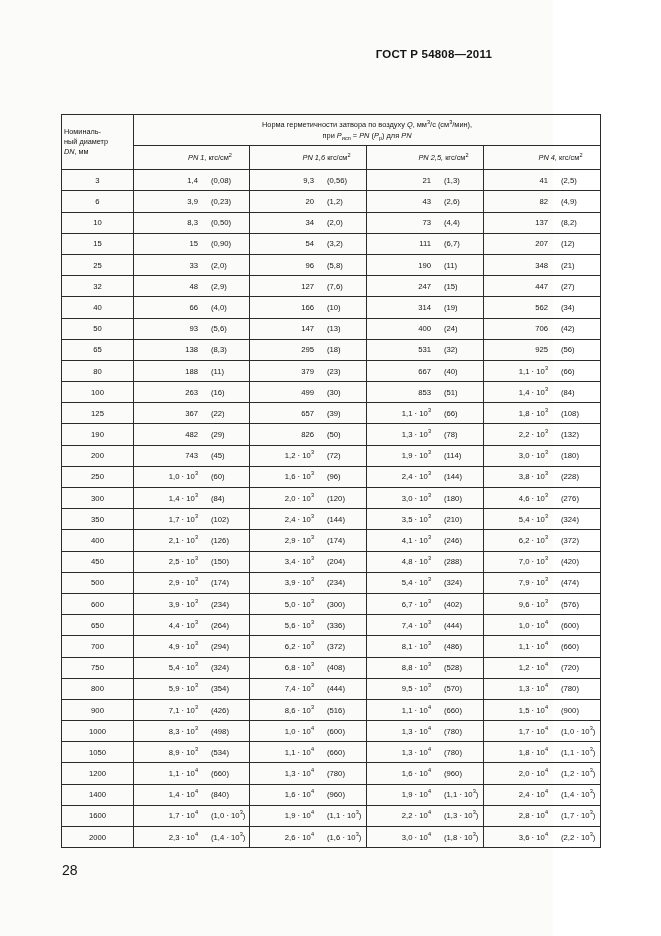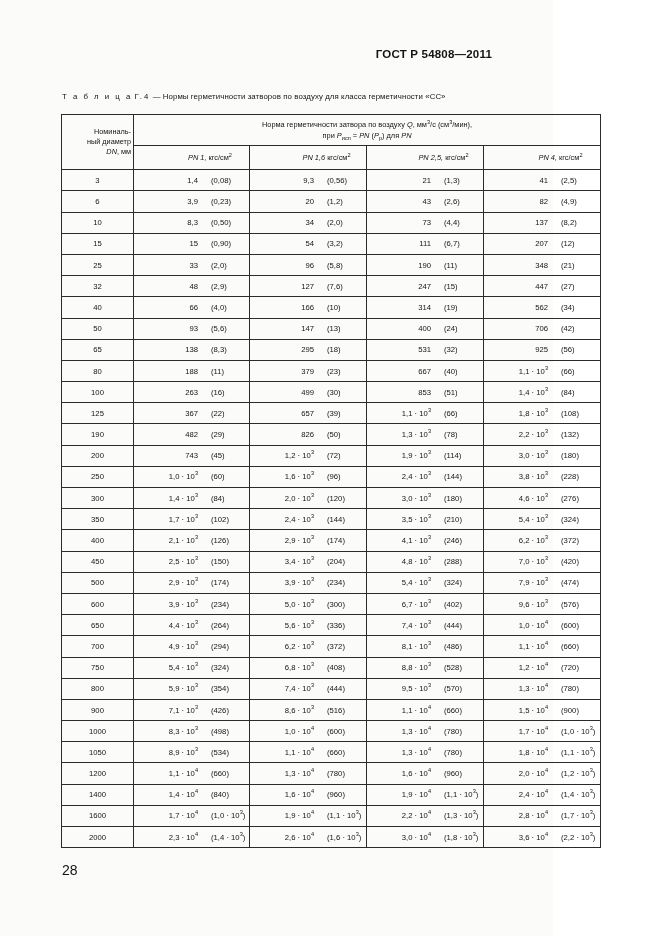--- a/index.html
+++ b/index.html
@@ -52,21 +52,21 @@
     table-layout: fixed;
     font-size: 7.6px;
   }
   table.norms td, table.norms th {
     border: 1px solid #2b2b2b;
     padding: 0;
     font-weight: normal;
     vertical-align: middle;
   }
   .hdr-dn {
-    text-align: right;
+    text-align: left;
     line-height: 1.35;
     font-size: 7.3px;
     padding: 6px 2px !important;
   }
   .hdr-top {
     text-align: center;
     line-height: 1.5;
     font-size: 7.4px;
     padding: 4px 4px !important;
     border-bottom: 1px solid #2b2b2b;
@@ -130,25 +130,20 @@
   }
   .itl { font-style: italic; }
 </style>
 </head>
 <body>
 
 <div class="page">
 
   <div class="doc-header">ГОСТ Р 54808—2011</div>
 
-  <div class="table-caption">
-    <span class="spaced">Т а б л и ц а</span>
-    <span class="spaced">Г.4</span>
-    <span>— Нормы герметичности затворов по воздуху для класса герметичности «СС»</span>
-  </div>
 
   <table class="norms">
     <colgroup>
       <col style="width:72px">
       <col style="width:116px">
       <col style="width:117px">
       <col style="width:117px">
       <col style="width:117px">
     </colgroup>
     <thead>

